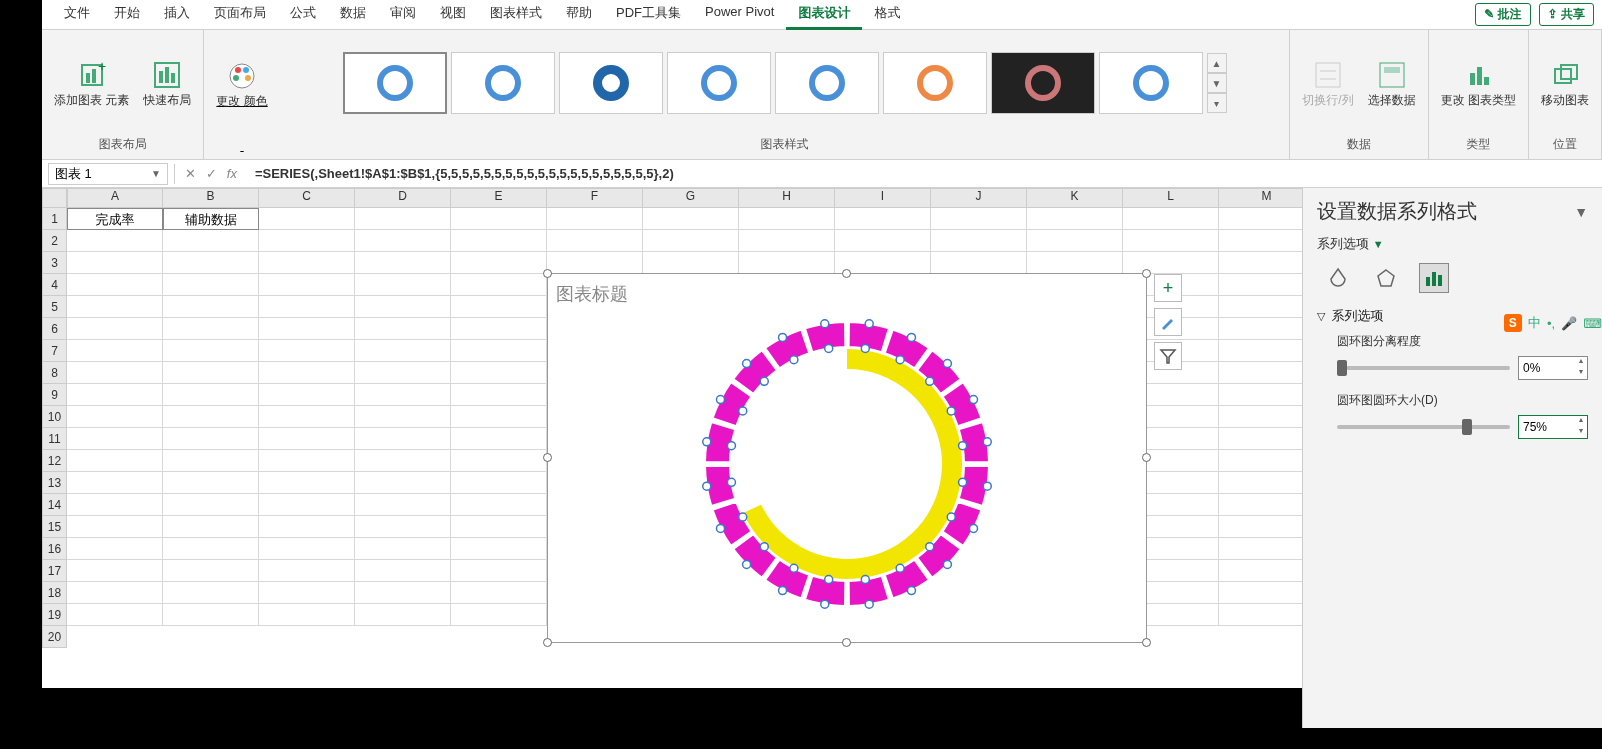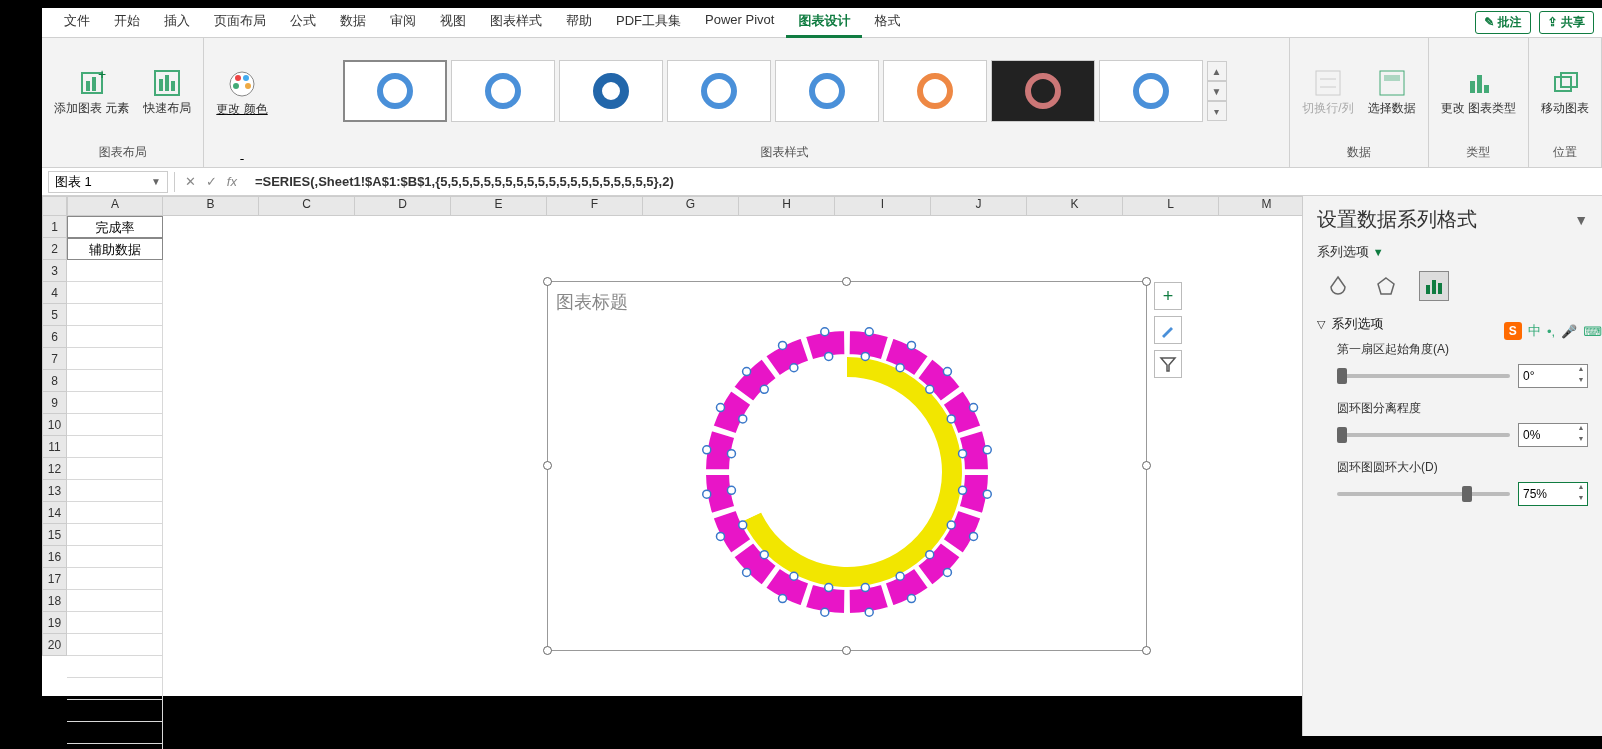--- a/index.html
+++ b/index.html
@@ -1,17 +1,17 @@
 <!DOCTYPE html>
 <html><head>
 <meta charset="utf-8">
 <style>
 * { margin: 0; padding: 0; box-sizing: border-box; font-family: "Microsoft YaHei", sans-serif; }
 body { background: #000; width: 1602px; height: 749px; overflow: hidden; font-size: 13px; }
-.app { background: #14532d; width: 1560px; height: 586px; margin-left: 42px; position: relative; margin-top: 8px; }
+.app { background: #14532d; width: 1560px; height: 586px; margin-left: 42px; position: relative; }
 
 
 .menubar { display: flex; align-items: center; height: 30px; background: #fff; border-bottom: 1px solid #d0d0d0; padding-left: 10px; }
 .menubar .tab { padding: 5px 12px; color: #333; cursor: pointer; }
 .menubar .tab.active { color: #107c41; font-weight: bold; border-bottom: 3px solid #107c41; }
 .menubar .spacer { flex: 1; }
 .menubar .rbtn { border: 1px solid #107c41; color: #107c41; padding: 2px 8px; margin-right: 8px; border-radius: 3px; font-weight: bold; font-size: 12px; }
 
 
 .ribbon { display: flex; height: 130px; background: #f3f3f3; border-bottom: 1px solid #d0d0d0; }
@@ -42,21 +42,21 @@
 
 .sheet-wrap { display: flex; height: 500px; position: relative; }
 .grid-area { flex: 1; position: relative; background: #fff; }
 .colheads { display: flex; position: absolute; top: 0; left: 25px; height: 20px; }
 .colheads .ch { width: 96px; border: 1px solid #ccc; background: #e8e8e8; text-align: center; font-size: 12px; color: #333; border-left: none; }
 .colheads .ch:first-child { border-left: 1px solid #ccc; }
 .corner { position: absolute; top: 0; left: 0; width: 25px; height: 20px; background: #e8e8e8; border: 1px solid #ccc; }
 .rowheads { position: absolute; top: 20px; left: 0; width: 25px; }
 .rowheads .rh { height: 22px; border: 1px solid #ccc; border-top: none; background: #e8e8e8; text-align: center; font-size: 12px; color: #333; line-height: 22px; }
 .cells { position: absolute; top: 20px; left: 25px; }
-.crow { display: flex; flex-direction: column; }
+.crow { display: flex; }
 .crow .cc { width: 96px; height: 22px; border-right: 1px solid #d8d8d8; border-bottom: 1px solid #d8d8d8; text-align: center; font-size: 13px; line-height: 22px; }
 .cc.hdr { border: 1px solid #888; background: #fff; }
 .vscroll { position: absolute; right: 0; top: 0; width: 18px; height: 100%; background: #f0f0f0; border-left: 1px solid #ccc; }
 .vscroll .arr { height: 18px; text-align: center; font-size: 10px; color: #666; line-height: 18px; }
 
 
 .chart-obj { position: absolute; left: 505px; top: 85px; width: 600px; height: 370px; background: #fff; border: 1px solid #999; }
 .chart-obj .handle { width: 9px; height: 9px; background: #fff; border: 1px solid #666; border-radius: 50%; position: absolute; }
 .chart-obj .h-nw { top: -5px; left: -5px; } .chart-obj .h-n { top: -5px; left: 50%; margin-left:-5px; } .chart-obj .h-ne { top: -5px; right: -5px; }
 .chart-obj .h-w { top: 50%; left: -5px; margin-top:-5px; } .chart-obj .h-e { top: 50%; right: -5px; margin-top:-5px; }
@@ -760,35 +760,20 @@
             <rect x="9" y="5" width="4" height="14" fill="#107c41"></rect>
             <rect x="15" y="8" width="4" height="11" fill="#107c41"></rect>
           </svg>
         </div>
     </div>
     <div class="sect-head">
       <span class="caret">▽</span>
       <span>系列选项</span>
     </div>
 
-    <div class="opt">
-      <div class="olabel">第一扇区起始角度(A)</div>
-      <div class="orow">
-        <div class="slider">
-            <div class="knob" style="left:0%;"></div>
-          </div>
-        <div class="spin">
-            <span>0°</span>
-            <div class="spbtns">
-              <div>▲</div>
-              <div>▼</div>
-            </div>
-          </div>
-      </div>
-    </div>
 
     <div class="opt">
       <div class="olabel">圆环图分离程度</div>
       <div class="orow">
         <div class="slider">
             <div class="knob" style="left:0%;"></div>
           </div>
         <div class="spin">
             <span>0%</span>
             <div class="spbtns">

